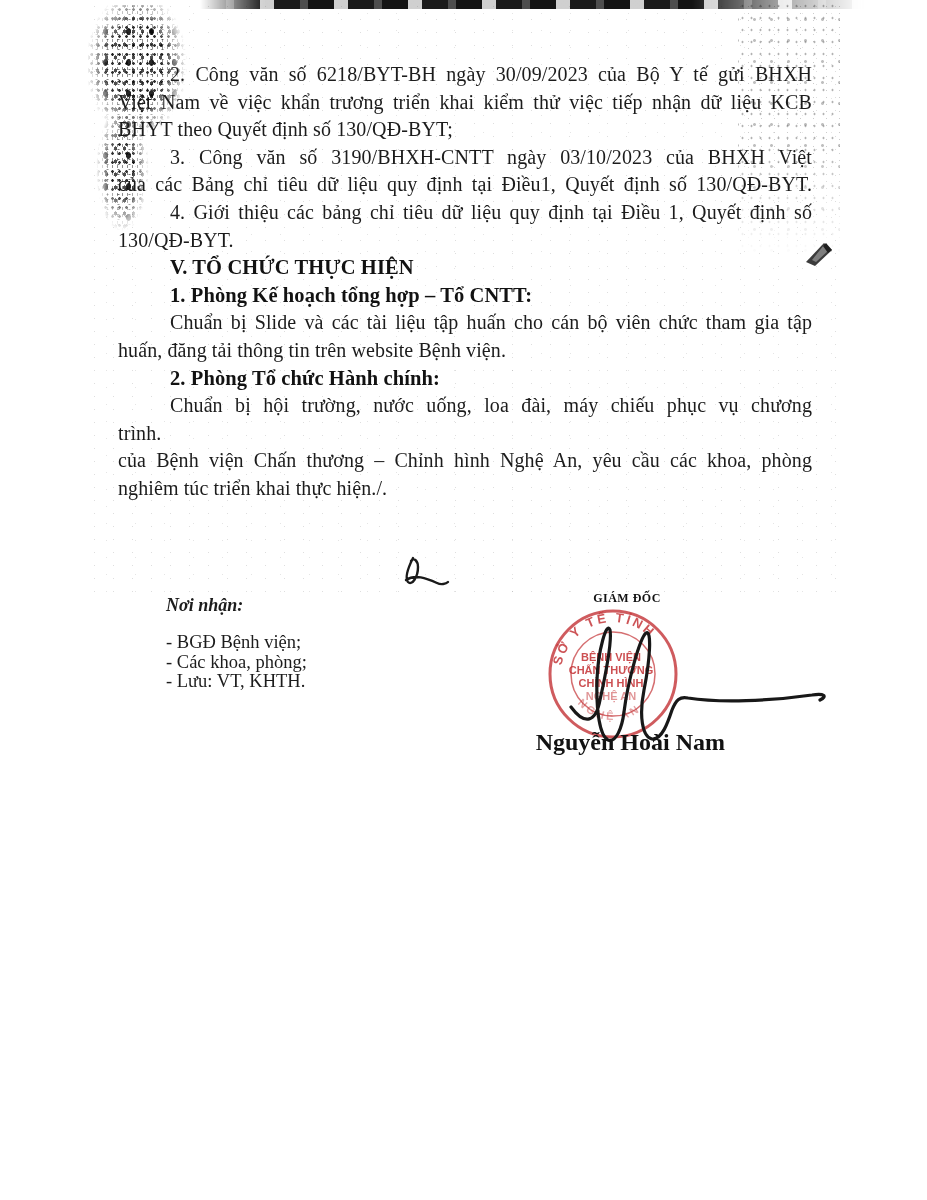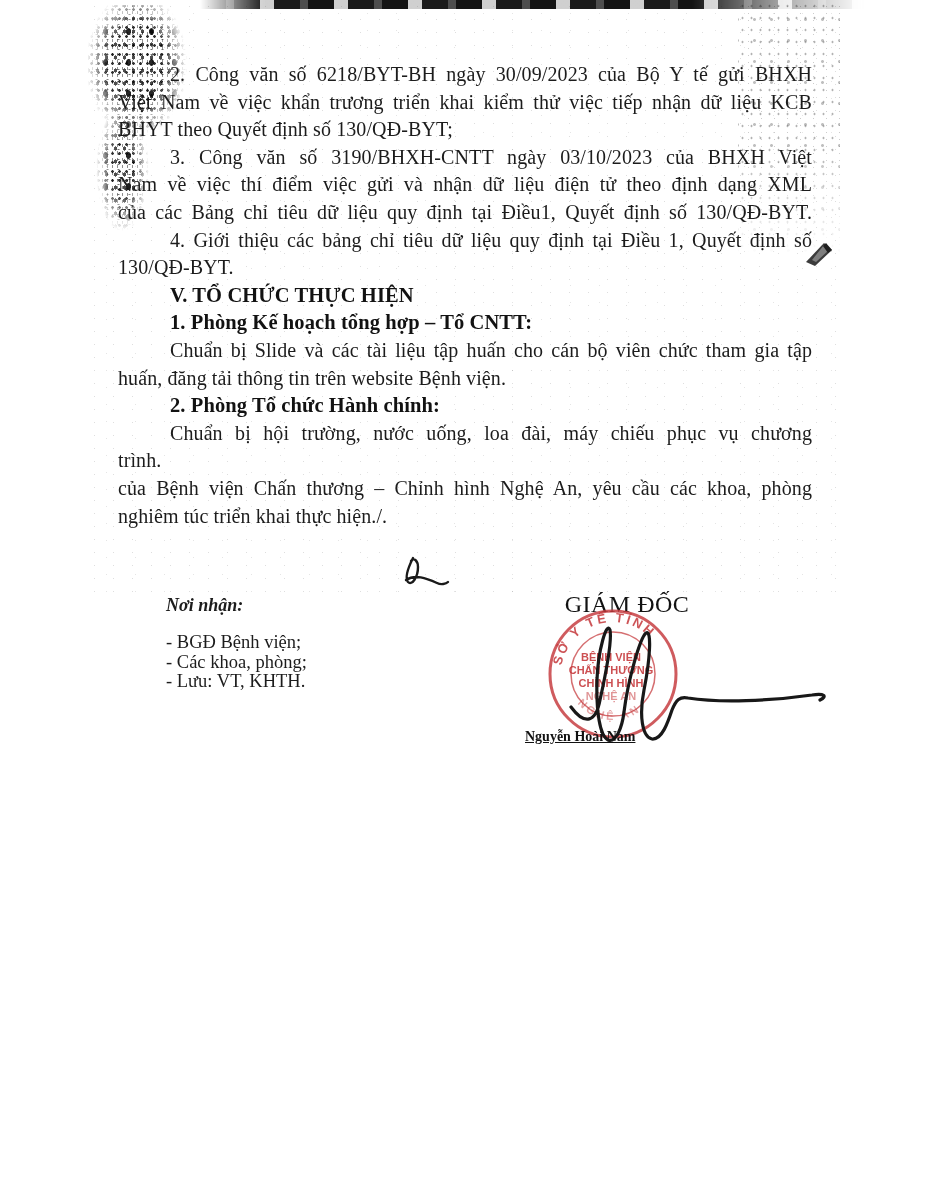--- a/index.html
+++ b/index.html
@@ -59,25 +59,25 @@
     font-size:20px;line-height:27.6px;letter-spacing:.1px;
   }
   .ln{height:27.6px;white-space:normal;}
   .ind{text-indent:52px;}
   .j{text-align:justify;text-align-last:justify;}
   .b{font-weight:bold;font-size:20.5px;color:#121212;}
   .recipients{position:absolute;left:166px;top:596px;font-size:18.5px;line-height:19.4px;}
   .recipients .title{font-weight:bold;font-style:italic;font-size:18px;margin-bottom:18px;}
   .sig-title{
     position:absolute;left:527px;top:591px;width:200px;text-align:center;
-    font-weight:normal;font-size:24px;letter-spacing:.5px;color:#121212;
+    font-weight:bold;font-size:12px;letter-spacing:.5px;color:#121212;
   }
   .sig-name{
-    position:absolute;left:525px;top:729px;width:200px;text-align:left;
-    font-weight:bold;font-size:14px;color:#121212;text-decoration:underline;
+    position:absolute;left:525px;top:729px;width:200px;text-align:right;
+    font-weight:bold;font-size:24px;color:#121212;
   }
   .stamp-box{position:absolute;left:545px;top:606px;width:136px;height:136px;}
   .signature-box{position:absolute;left:545px;top:608px;width:300px;height:150px;}
   .flourish-box{position:absolute;left:400px;top:550px;width:60px;height:45px;}
   .staple-box{position:absolute;left:800px;top:238px;width:40px;height:36px;}
   .corner-curve{position:absolute;left:88px;top:1005px;width:330px;height:140px;}
   .footer-mark{
     position:absolute;left:434px;top:1141px;width:450px;
     font-family:"Liberation Sans","DejaVu Sans",sans-serif;
     font-size:36px;color:#242424;letter-spacing:0;
@@ -91,21 +91,20 @@
   <div class="page-texture"></div>
   <div class="top-band"></div>
   <div class="left-cloud"></div>
   <div class="right-strip"></div>
 
   <div class="body-text">
     <div class="ln ind j">2. Công văn số 6218/BYT-BH ngày 30/09/2023 của Bộ Y tế gửi BHXH</div>
     <div class="ln j">Việt Nam về việc khẩn trương triển khai kiểm thử việc tiếp nhận dữ liệu KCB</div>
     <div class="ln">BHYT theo Quyết định số 130/QĐ-BYT;</div>
     <div class="ln ind j">3. Công văn số 3190/BHXH-CNTT ngày 03/10/2023 của BHXH Việt</div>
-    <div class="ln j">Nam về việc thí điểm việc gửi và nhận dữ liệu điện tử theo định dạng XML</div>
     <div class="ln j">của các Bảng chỉ tiêu dữ liệu quy định tại Điều1, Quyết định số 130/QĐ-BYT.</div>
     <div class="ln ind j">4. Giới thiệu các bảng chỉ tiêu dữ liệu quy định tại Điều 1, Quyết định số</div>
     <div class="ln">130/QĐ-BYT.</div>
     <div class="ln ind b">V. TỔ CHỨC THỰC HIỆN</div>
     <div class="ln ind b">1. Phòng Kế hoạch tổng hợp – Tổ CNTT:</div>
     <div class="ln ind j">Chuẩn bị Slide và các tài liệu tập huấn cho cán bộ viên chức tham gia tập</div>
     <div class="ln">huấn, đăng tải thông tin trên website Bệnh viện.</div>
     <div class="ln ind b">2. Phòng Tổ chức Hành chính:</div>
     <div class="ln ind j">Chuẩn bị hội trường, nước uống, loa đài, máy chiếu phục vụ chương</div>
     <div class="ln">trình.</div>

